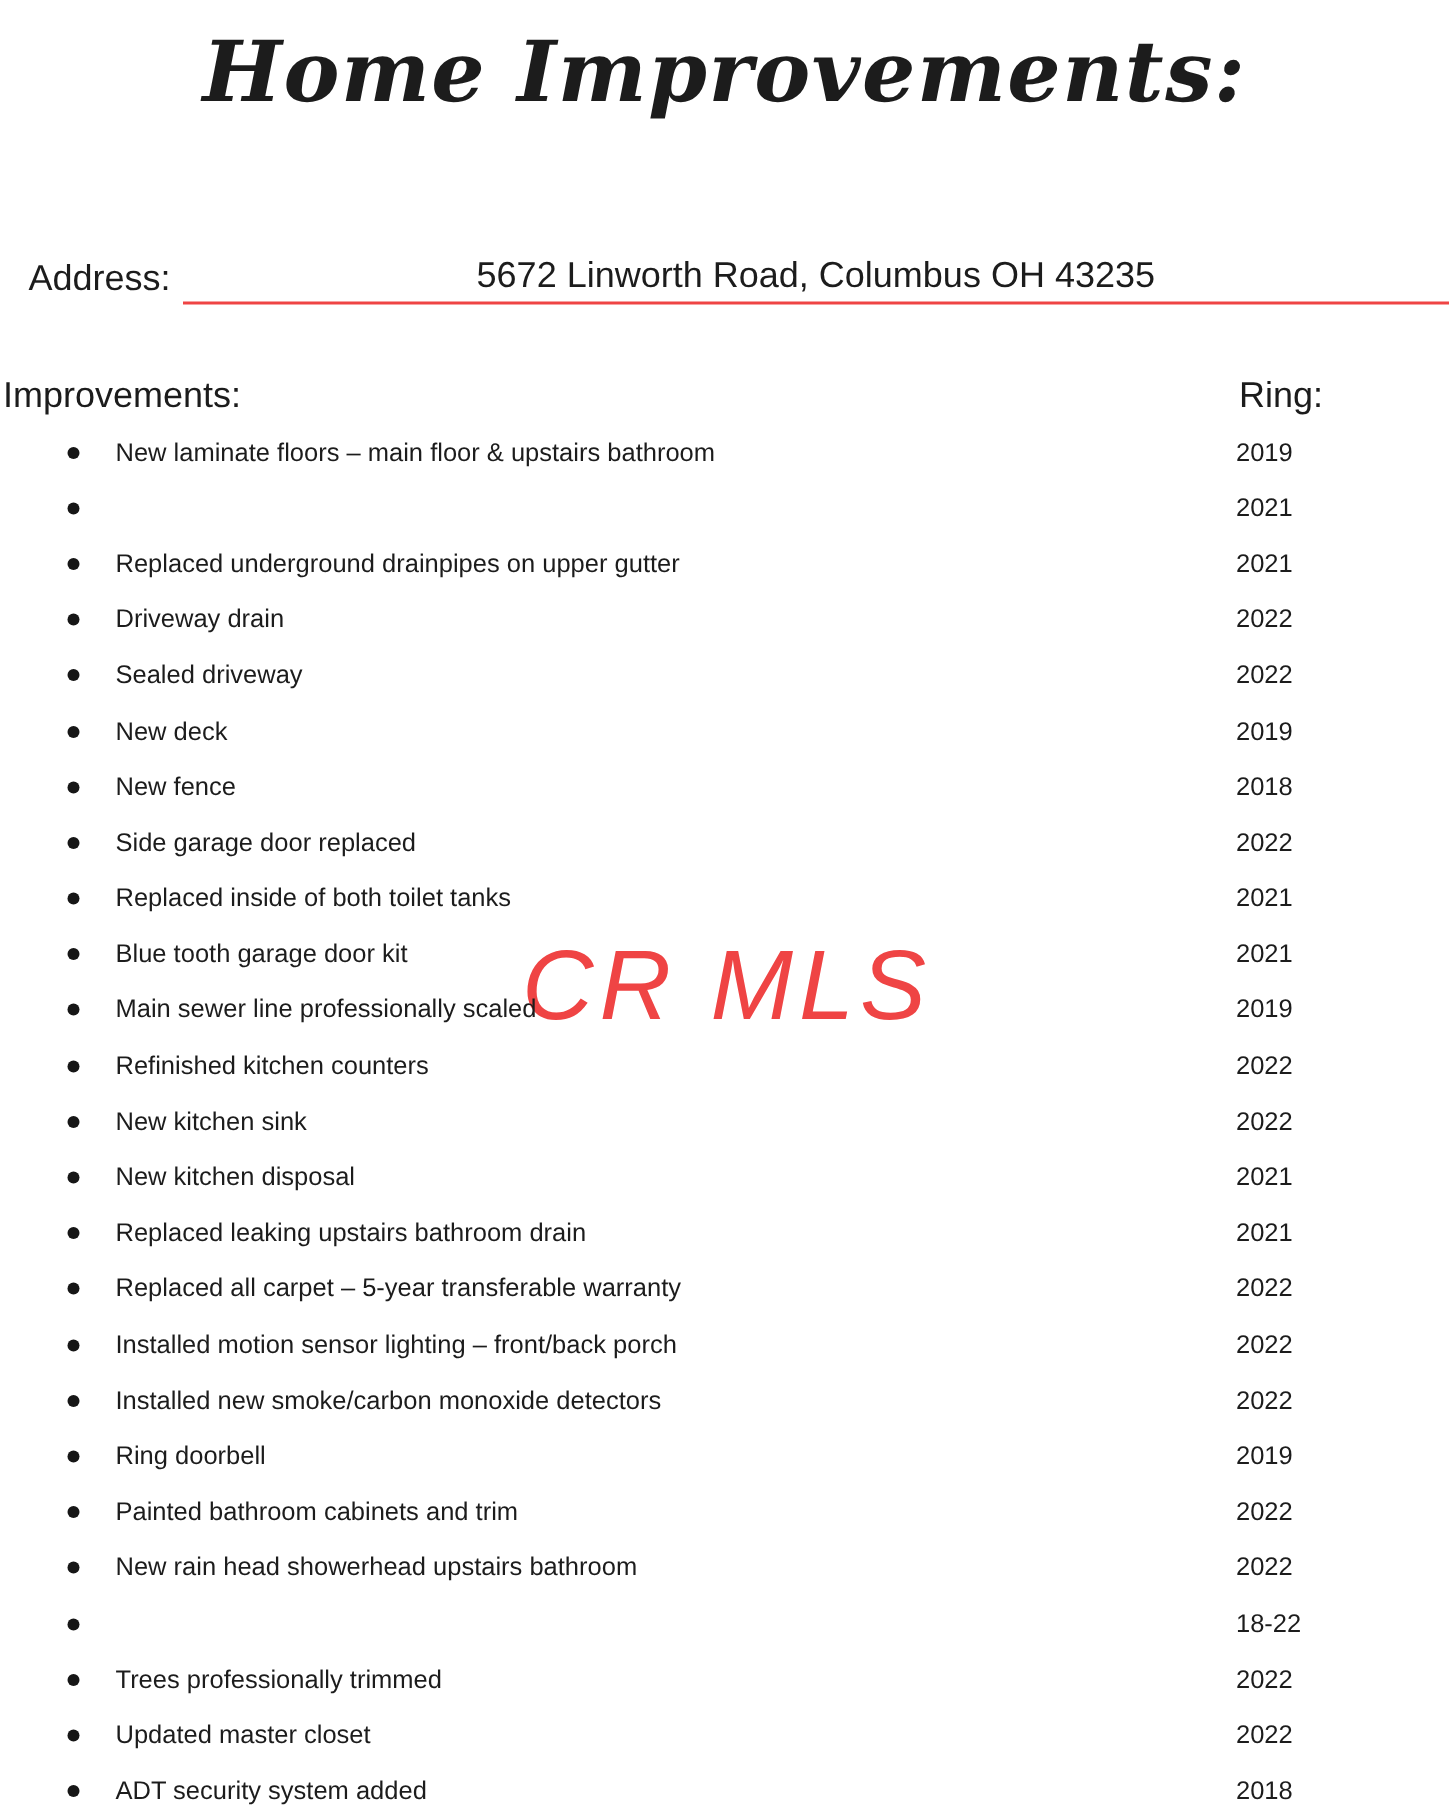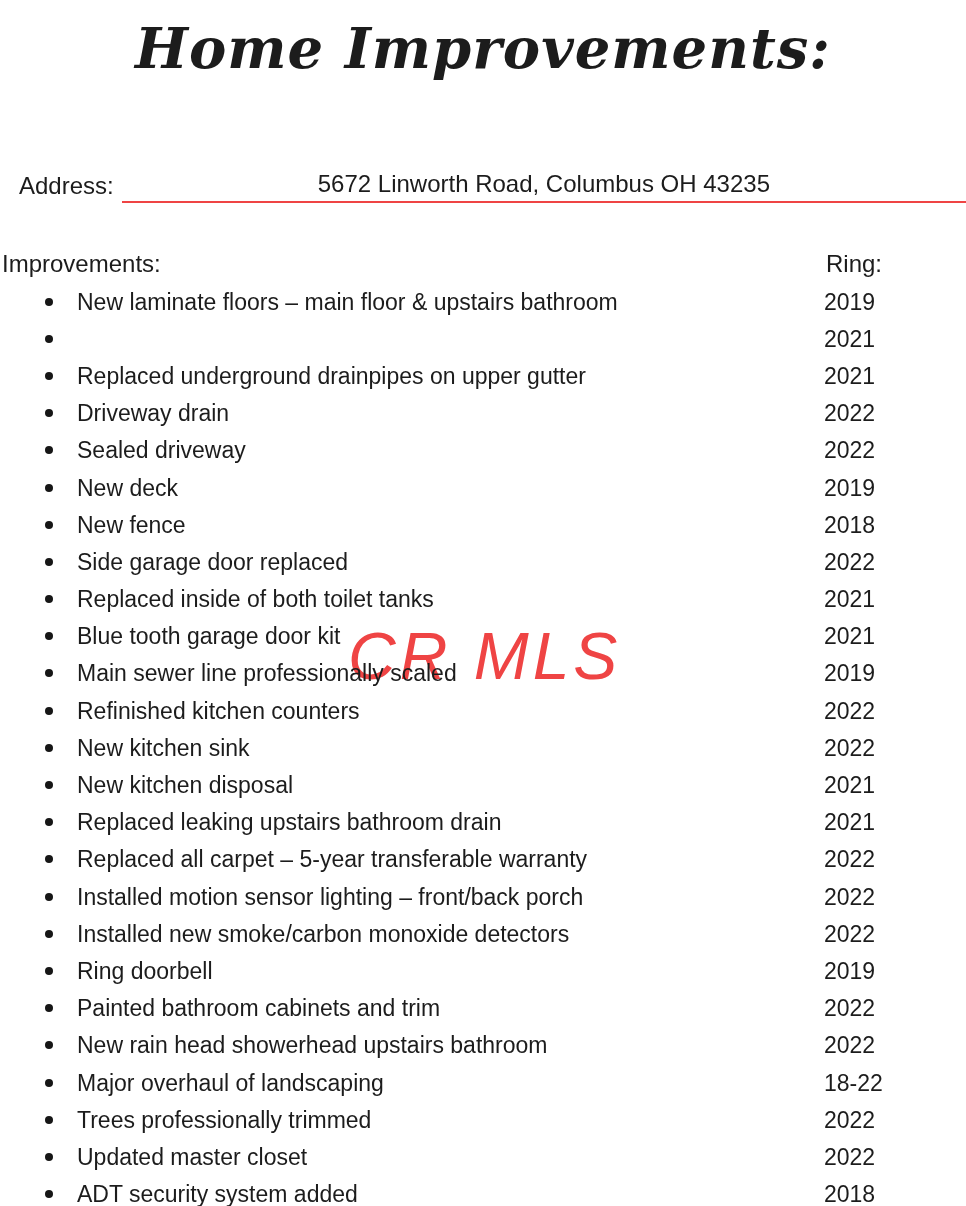--- a/index.html
+++ b/index.html
@@ -49,21 +49,21 @@
     z-index: 2;
   }
   .col-year { position: absolute; left: 824px; top: 0; }
   .list {
     position: absolute; top: 283px; left: 0; right: 0;
     z-index: 1;
   }
   .row {
     position: relative;
     height: 37.2px;
-    font-size: 23px;
+    font-size: 17px;
   }
   .bullet {
     position: absolute; left: 45px; top: 50%;
     width: 8px; height: 8px;
     margin-top: -4px;
     border-radius: 50%;
     background: #161616;
   }
   .label {
     position: absolute; left: 77px; top: 50%;
@@ -192,21 +192,20 @@
       <span class="label">Painted bathroom cabinets and trim</span>
       <span class="year">2022</span>
     </div>
     <div class="row">
       <span class="bullet"></span>
       <span class="label">New rain head showerhead upstairs bathroom</span>
       <span class="year">2022</span>
     </div>
     <div class="row">
       <span class="bullet"></span>
-      <span class="label">Major overhaul of landscaping</span>
       <span class="year">18-22</span>
     </div>
     <div class="row">
       <span class="bullet"></span>
       <span class="label">Trees professionally trimmed</span>
       <span class="year">2022</span>
     </div>
     <div class="row">
       <span class="bullet"></span>
       <span class="label">Updated master closet</span>

